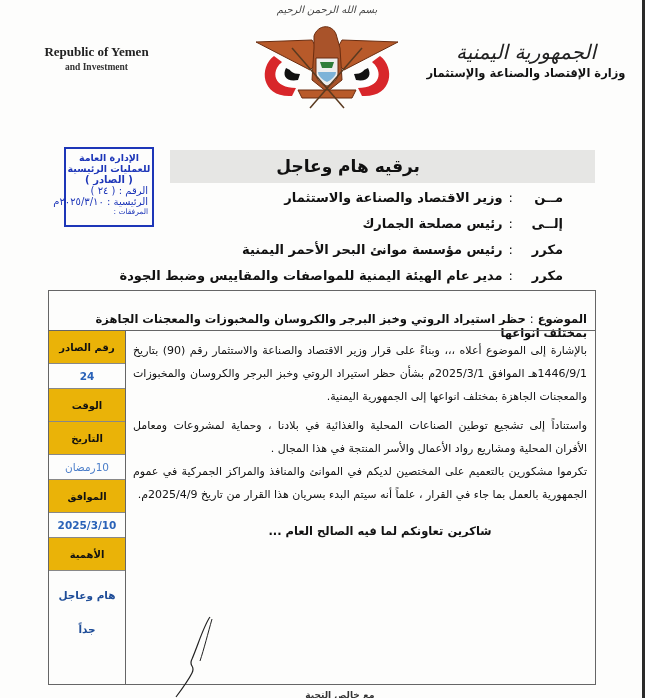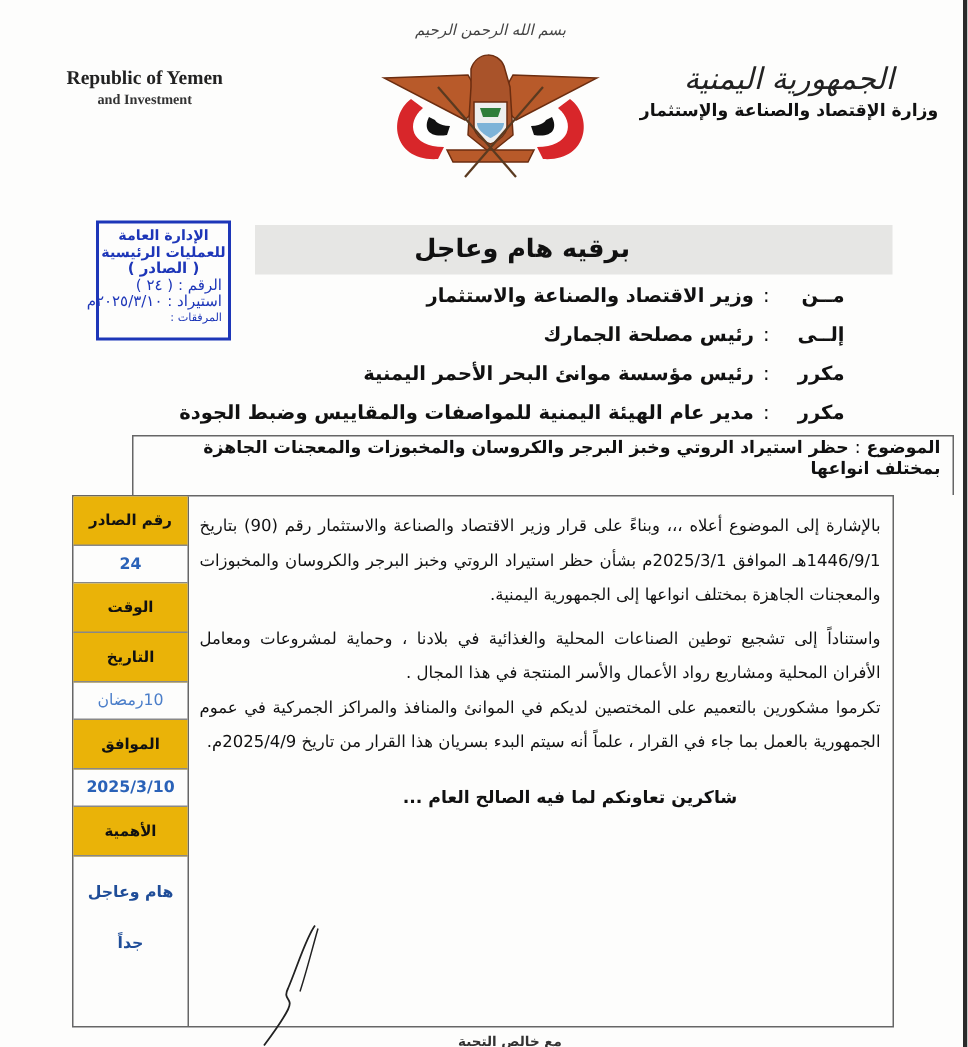--- a/index.html
+++ b/index.html
@@ -10,42 +10,42 @@
 
   
   .hdr-en { position: absolute; left: 4px; top: 44px; width: 185px; text-align: center; font-family: "Liberation Serif", serif; color: #222; }
   .hdr-en .t1 { font-weight: bold; font-size: 13px; }
   .hdr-en .t2, .hdr-en .t3 { font-weight: bold; font-size: 9.5px; color: #333; margin-top: 2px; }
 
   .hdr-ar { position: absolute; right: 14px; top: 40px; width: 210px; text-align: center; direction: rtl; }
   .hdr-ar .a1 { font-family: "DejaVu Serif", serif; font-style: italic; font-size: 20px; color: #222; letter-spacing: 1px; }
   .hdr-ar .a2 { font-weight: bold; font-size: 11.5px; margin-top: 2px; }
 
-  .emblem { position: absolute; left: 252px; top: 14px; width: 150px; height: 106px; }
+  .emblem { position: absolute; left: 252px; top: 4px; width: 150px; height: 106px; }
   .basmala { position: absolute; left: 0; right: 0; top: 0; text-align: center; direction: rtl; font-family: "DejaVu Serif", serif; font-size: 10px; color: #444; font-style: italic; }
   .emblem svg { position: absolute; left: 0; top: 14px; }
 
   
   .title-band { position: absolute; left: 170px; top: 150px; width: 425px; height: 33px; background: #e6e6e4; }
   .title-text { position: absolute; left: 250px; top: 153px; width: 170px; text-align: right; direction: rtl; font-weight: bold; font-size: 17px; line-height: 26px; }
 
   
   .stamp { position: absolute; left: 64px; top: 147px; width: 90px; height: 80px; border: 2px solid #1d36b8; color: #1d36b8; direction: rtl; text-align: center; background: rgba(255,255,255,0.15); }
   .stamp .s1 { font-weight: bold; font-size: 9.5px; margin-top: 3px; }
   .stamp .s2 { font-weight: bold; font-size: 10px; }
   .stamp .s3, .stamp .s4 { font-size: 10px; text-align: right; padding-right: 4px; white-space: nowrap; }
   .stamp .s5 { font-size: 7.5px; text-align: right; padding-right: 4px; }
 
   
   .addr { position: absolute; right: 82px; direction: rtl; font-weight: bold; font-size: 13px; white-space: nowrap; }
   .addr .k { display: inline-block; min-width: 44px; }
   .addr .c { margin: 0 6px; font-weight: normal; }
 
   
-  .subject { position: absolute; left: 48px; top: 290px; width: 548px; height: 40px; border: 1px solid #666; border-bottom: none; direction: rtl; padding: 0 8px; font-weight: bold; font-size: 11.5px; margin-left: 40px; }
+  .subject { position: absolute; left: 48px; top: 290px; width: 548px; height: 40px; border: 1px solid #666; border-bottom: none; direction: rtl; padding: 21px 8px; font-weight: bold; font-size: 11.5px; }
   .subject .c { font-weight: normal; margin: 0 4px; }
 
   
   .body-box { position: absolute; left: 48px; top: 330px; width: 548px; height: 355px; border: 1px solid #666; }
   .side { position: absolute; left: 0; top: 0; width: 77px; height: 100%; border-right: 1px solid #666; }
   .side .cell { height: 30px; border-bottom: 1px solid #888; text-align: center; direction: rtl; font-size: 10px; line-height: 30px; }
   .side .lbl { background: #eab308; font-weight: bold; height: 33px; line-height: 33px; color: #111; }
   .side .val { color: #2a62b8; font-size: 10.5px; font-weight: bold; height: 25px; line-height: 25px; }
   .side .val.light { font-weight: normal; color: #4b7ec9; }
   .side .val.big { height: 84px; line-height: 20px; padding-top: 14px; font-weight: bold; color: #1f4d98; }
@@ -106,21 +106,21 @@
 <div class="title-text">برقيه هام وعاجل</div>
 
 <div class="stamp">
   <div class="s1">الإدارة العامة للعمليات الرئيسية</div>
   <div class="s2">( الصادر )</div>
   <div class="s3">
     <span>الرقم :</span>
     <span>( ٢٤ )</span>
   </div>
   <div class="s4">
-    <span>استيراد :</span>
+    <span>الرئيسية :</span>
     <span>٢٠٢٥/٣/١٠م</span>
   </div>
   <div class="s5">المرفقات :</div>
 </div>
 
 <div class="addr" style="top:190px;">
   <span class="k">مــن</span><span class="c">:</span><span>وزير الاقتصاد والصناعة والاستثمار</span>
 </div>
 <div class="addr" style="top:216px;">
   <span class="k">إلــى</span><span class="c">:</span><span>رئيس مصلحة الجمارك</span>

